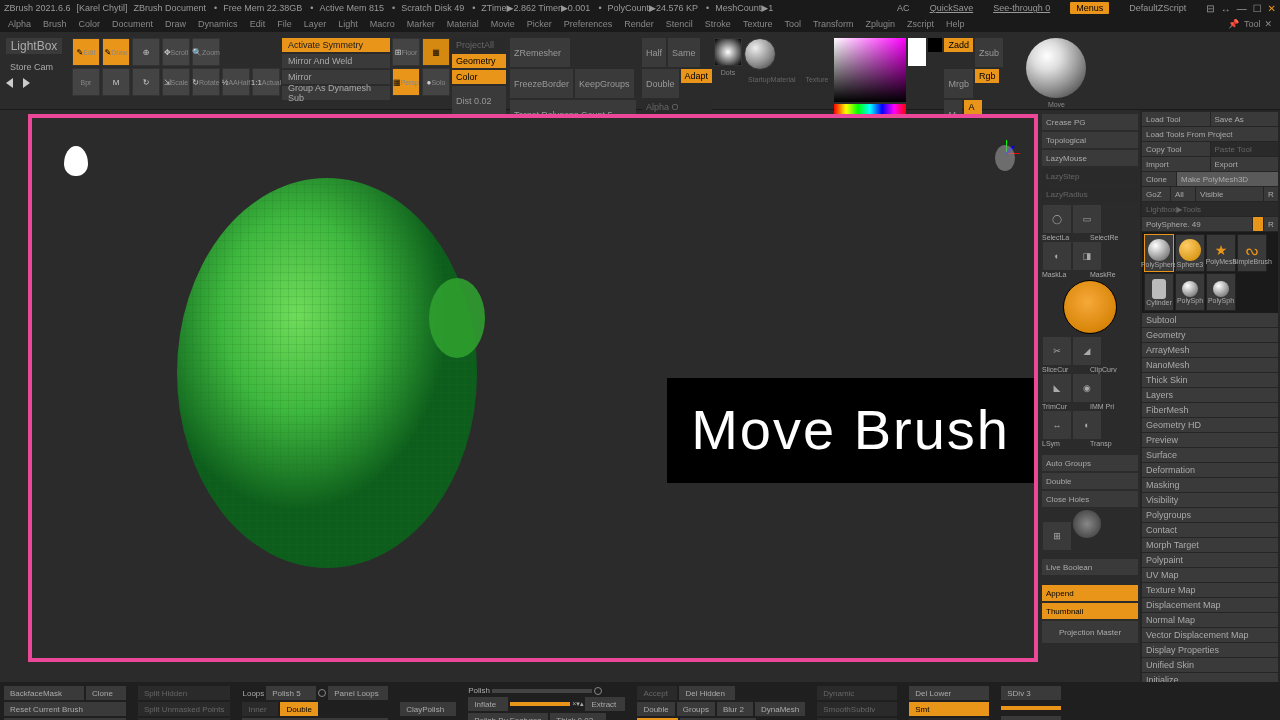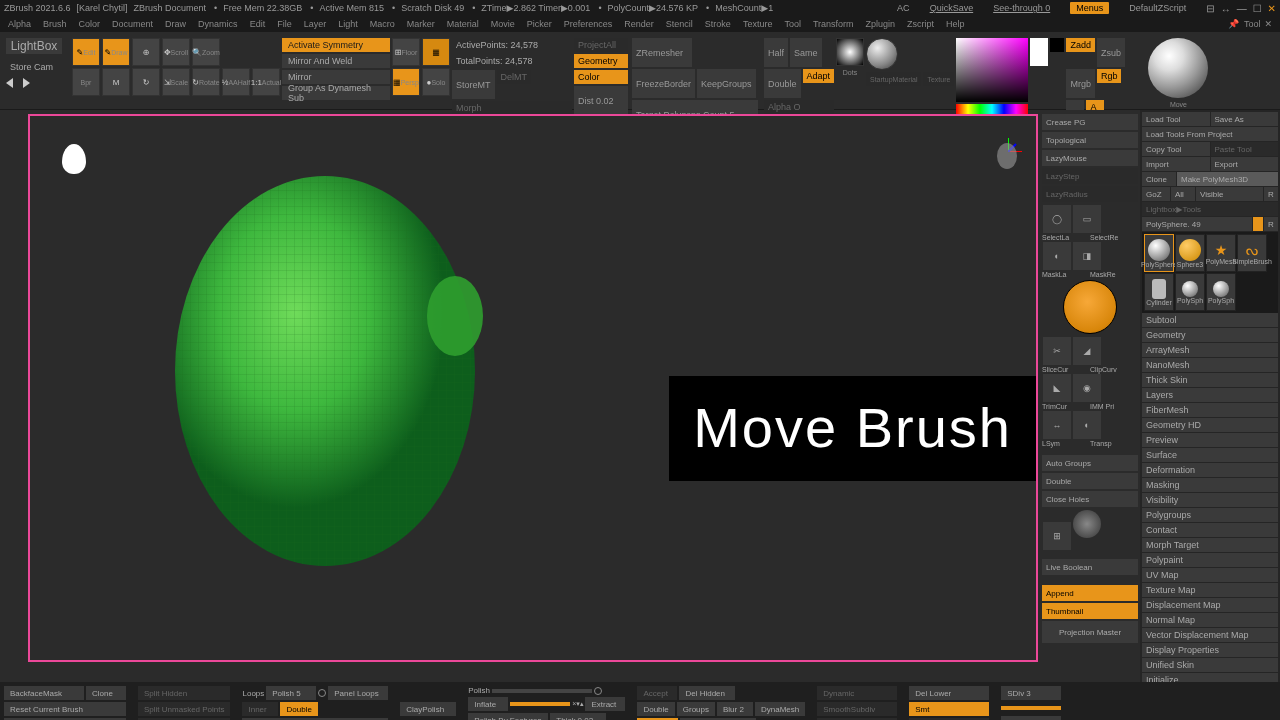--- a/index.html
+++ b/index.html
@@ -37,21 +37,21 @@
     .color-v { position: absolute; inset: 0; background: linear-gradient(to top, black, transparent); }
     .hue-strip { width: 72px; height: 10px; background: linear-gradient(to right, red, yellow, lime, cyan, blue, magenta, red); }
     .swatch { width: 18px; height: 28px; }
     
     
     .sphere-preview { width: 60px; height: 60px; border-radius: 50%; background: radial-gradient(circle at 35% 30%, #fff, #ddd 25%, #999 55%, #444 90%); }
     
     
     .main { display: flex; height: 572px; }
     .left-strip { width: 10px; background: #2b2b2b; }
-    .canvas { flex: 1; background: #2b2b2b; position: relative; border: 2px solid #ec4899; margin: 4px 2px 20px 18px; }
+    .canvas { flex: 1; background: #2b2b2b; position: relative; border: 4px solid #ec4899; margin: 4px 2px 20px 18px; }
     .right-panel { width: 100px; background: #2b2b2b; padding: 4px 2px; font-size: 9px; }
     .tool-panel { width: 140px; background: #252525; padding: 2px; font-size: 9px; overflow-y: auto; }
     
     
     .rp-item { height: 16px; background: #3a3a3a; margin-bottom: 2px; display: flex; align-items: center; padding: 0 4px; font-size: 8px; }
     .rp-item.dark { background: #2a2a2a; color: #666; }
     .rp-icon { width: 28px; height: 28px; background: #3a3a3a; display: inline-flex; align-items: center; justify-content: center; margin: 1px; }
     .rp-orange-circle { width: 54px; height: 54px; border-radius: 50%; background: radial-gradient(circle at 45% 40%, #f7a838, #d8860a 70%, #8a5200); margin: 2px auto; border: 1px solid #000; }
     .tp-row { display: flex; gap: 1px; margin-bottom: 1px; }
     .tp-btn { flex: 1; height: 14px; background: #3a3a3a; display: flex; align-items: center; padding: 0 4px; font-size: 8px; }
@@ -211,29 +211,20 @@
   <div class="tool-group">
     <div class="tool-btn">⊞<div class="tool-label">Floor</div></div>
     <div class="tool-btn active">▦<div class="tool-label">Persp</div></div>
   </div>
 
   <div class="tool-group">
     <div class="tool-btn active" style="background:#d68910">▦</div>
     <div class="tool-btn">●<div class="tool-label">Solo</div></div>
   </div>
 
-  <div class="tool-group" style="width:120px">
-    <div class="stat-text">ActivePoints: 24,578</div>
-    <div class="stat-text">TotalPoints: 24,578</div>
-    <div class="tool-row">
-      <div class="gray-mini">StoreMT</div>
-      <div class="dark-mini">DelMT</div>
-    </div>
-    <div class="dark-mini">Morph</div>
-  </div>
 
   <div class="tool-group" style="width:56px">
     <div class="dark-mini" style="width:54px">ProjectAll</div>
     <div class="orange-mini" style="width:54px">Geometry</div>
     <div class="orange-mini" style="width:54px">Color</div>
     <div class="gray-mini" style="width:54px">Dist 0.02</div>
   </div>
 
   <div class="tool-group" style="width:130px">
     <div class="gray-mini" style="width:60px">ZRemesher</div>

